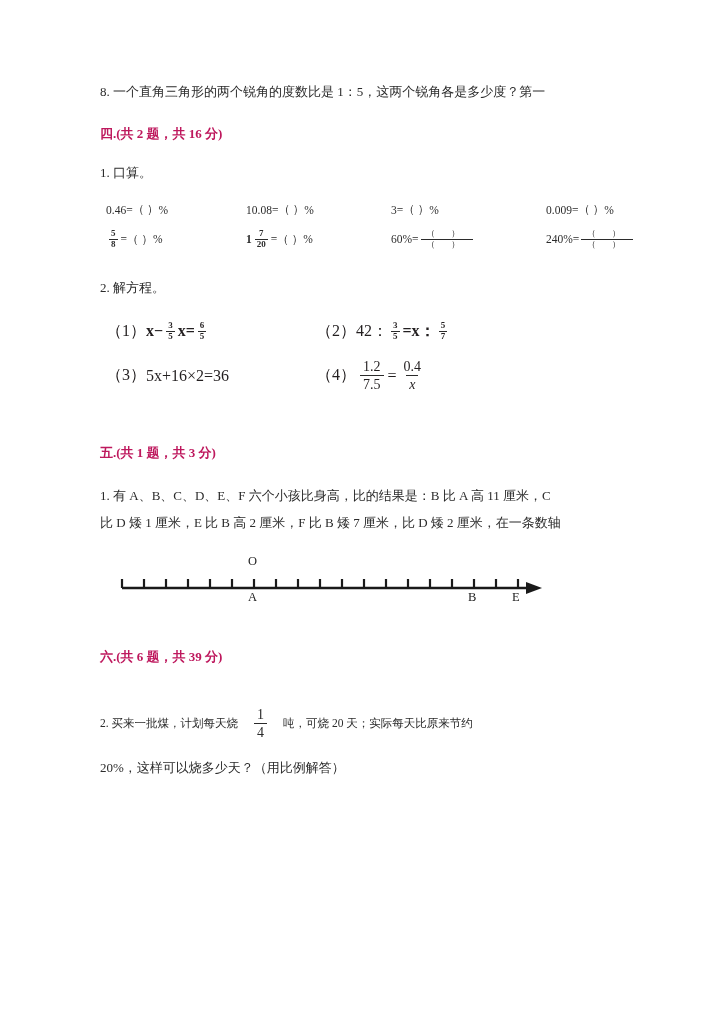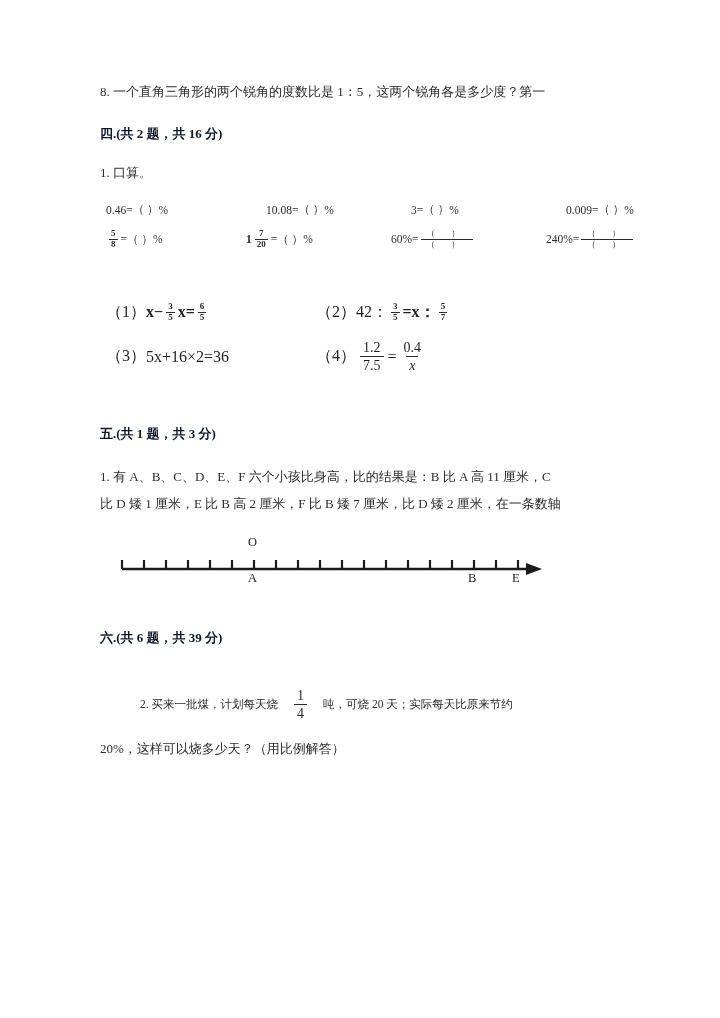--- a/index.html
+++ b/index.html
@@ -31,38 +31,37 @@
   
   .q {
     font-size: 13px;
     line-height: 19px;
     color: #2b2b2b;
     text-align: justify;
   }
   .sec-head {
     font-size: 13px;
     font-weight: bold;
-    color: #0f172a;
+    color: #be185d;
     line-height: 18px;
   }
 
   .sp-12 { height: 12px; }
   .sp-16 { height: 16px; }
   .sp-20 { height: 20px; }
   .sp-24 { height: 24px; }
   .sp-28 { height: 28px; }
   .sp-34 { height: 34px; }
 
   
   .mrow {
     display: flex;
     align-items: flex-start;
     font-size: 11.5px;
     color: #2b2b2b;
-    margin-left: 40px;
   }
   .cell {
     display: flex;
     align-items: center;
     white-space: nowrap;
   }
   .frac {
     display: inline-flex;
     flex-direction: column;
     align-items: center;
@@ -146,21 +145,21 @@
     <div class="q">1. 口算。</div>
 
     <div class="sp-20"></div>
 
     <div class="mrow" style="margin-left:6px;">
       <div class="cell" style="width:140px;">
         <span>0.46=</span>
         <span class="blank-paren">（      ）</span>
         <span>%</span>
       </div>
-      <div class="cell" style="width:145px;margin-left:20px;">
+      <div class="cell" style="width:145px;">
         <span>10.08=</span>
         <span class="blank-paren">（      ）</span>
         <span>%</span>
       </div>
       <div class="cell" style="width:155px;">
         <span>3=</span>
         <span class="blank-paren">（      ）</span>
         <span>%</span>
       </div>
       <div class="cell">
@@ -210,20 +209,21 @@
         <span>=</span>
         <span class="frac-blank">
           <span class="num">（    ）</span>
           <span class="den">（    ）</span>
         </span>
       </div>
     </div>
 
     <div class="sp-28"></div>
 
+    <div class="q">2. 解方程。</div>
 
     <div class="sp-24"></div>
 
     <div class="eq-grid" style="margin-left:6px;">
       <div class="cell eq-col-a">
         <span>（1）</span>
         <span style="font-weight:bold;">x−</span>
         <span class="frac">
           <span class="num">3</span>
           <span class="den">5</span>

